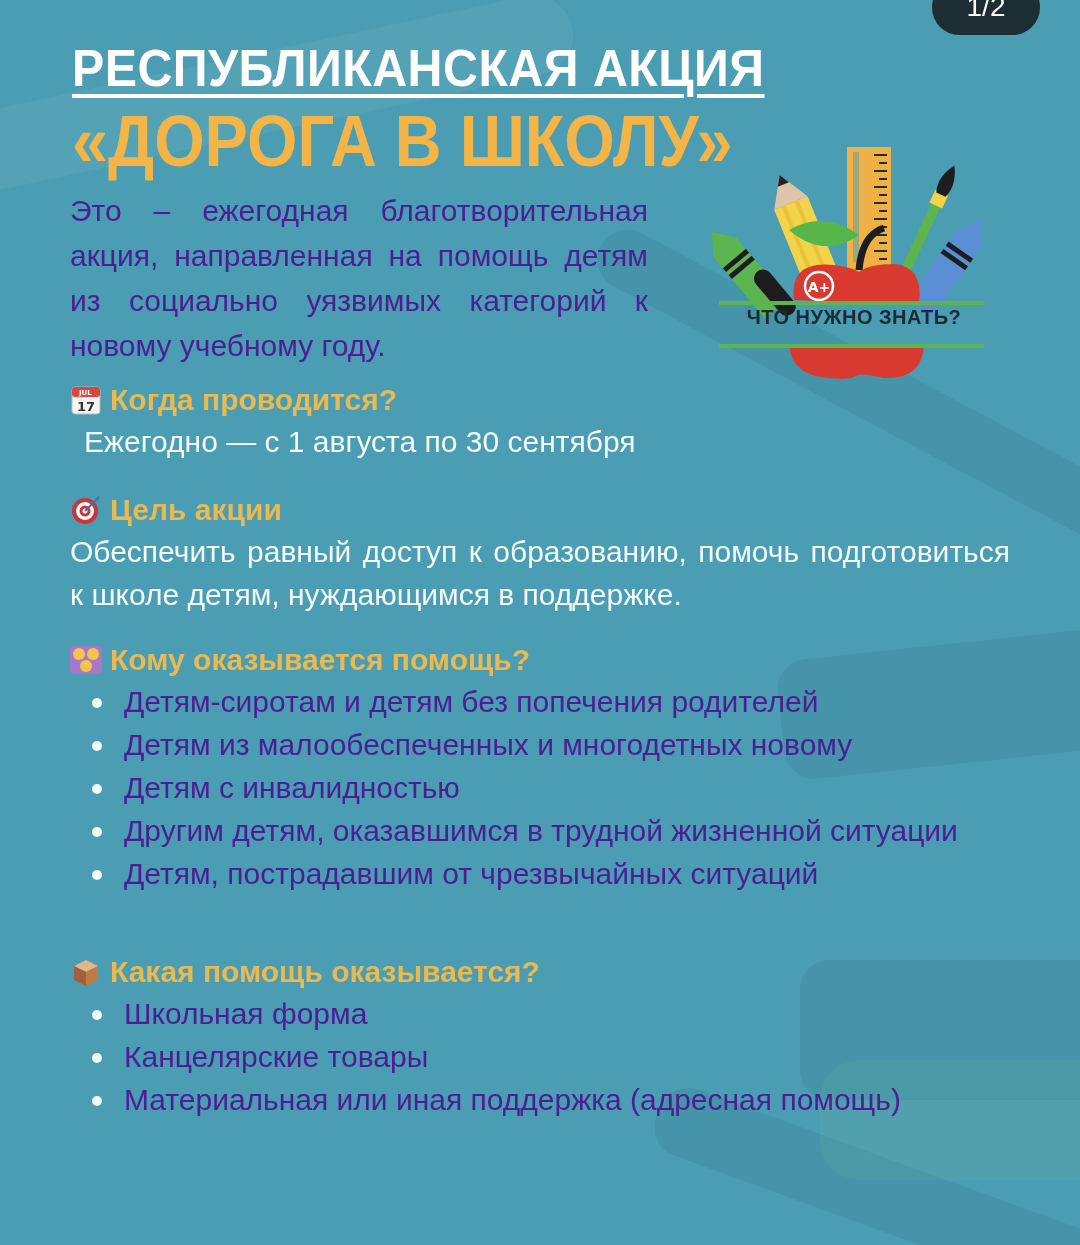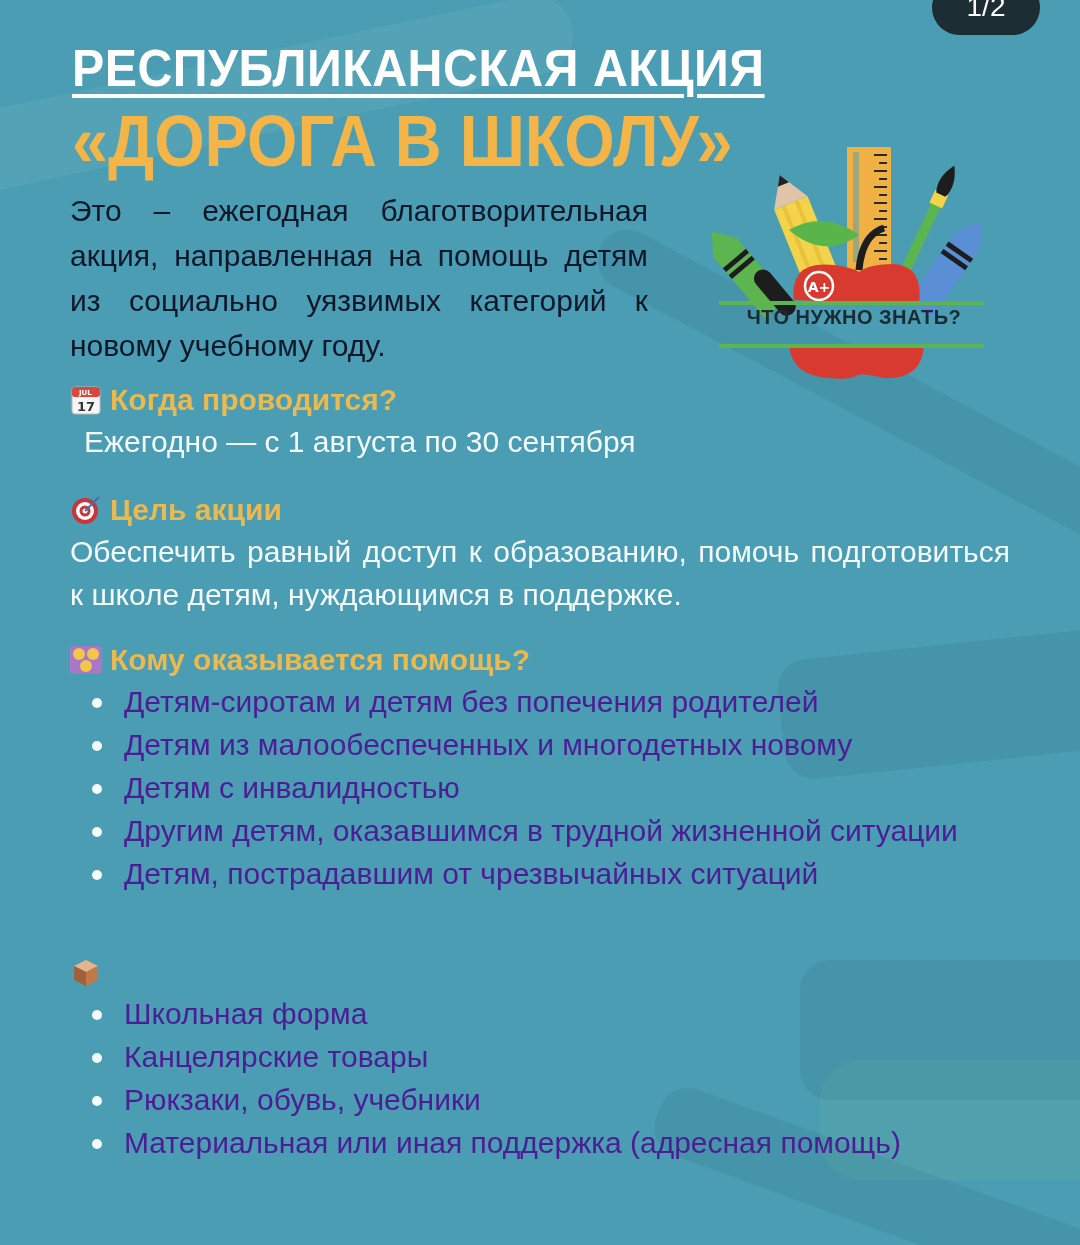--- a/index.html
+++ b/index.html
@@ -30,21 +30,21 @@
   }
   .title2 {
     position: absolute; left: 72px; top: 100px;
     font-size: 72px; font-weight: bold; color: #f3b548;
     transform: scaleX(0.9); transform-origin: left;
   }
 
   .intro {
     position: absolute; left: 70px; top: 188px; width: 578px;
     font-size: 30px; line-height: 45px; text-align: justify;
-    text-align-last: left; color: #0f172a;
+    text-align-last: left; color: #4c1d95;
   }
 
   .logo { position: absolute; left: 684px; top: 140px; width: 340px; height: 250px; }
   .logo-text {
     position: absolute; left: 0; top: 166px; width: 340px; text-align: center;
     font-size: 20px; font-weight: bold; color: #1a2b33; letter-spacing: 0.5px;
   }
 
   .section { position: absolute; left: 70px; width: 940px; }
   .sec-head {
@@ -209,20 +209,20 @@
 
 <div class="section" style="top:952px;">
   <div class="sec-head">
     <span class="emoji">
       <svg width="32" height="32" viewBox="0 0 32 32">
         <polygon points="4,10 16,4 28,10 16,16" fill="#e5b48a"></polygon>
         <polygon points="4,10 16,16 16,30 4,24" fill="#a0603a"></polygon>
         <polygon points="28,10 16,16 16,30 28,24" fill="#c07a4a"></polygon>
       </svg>
     </span>
+    <span>Какая помощь оказывается?</span>
   </div>
   <ul class="bullets">
     <li>Школьная форма</li>
     <li>Канцелярские товары</li>
-    <li>Рюкзаки, обувь, учебники</li>
     <li>Материальная или иная поддержка (адресная помощь)</li>
   </ul>
 </div>
 
 </body></html>

